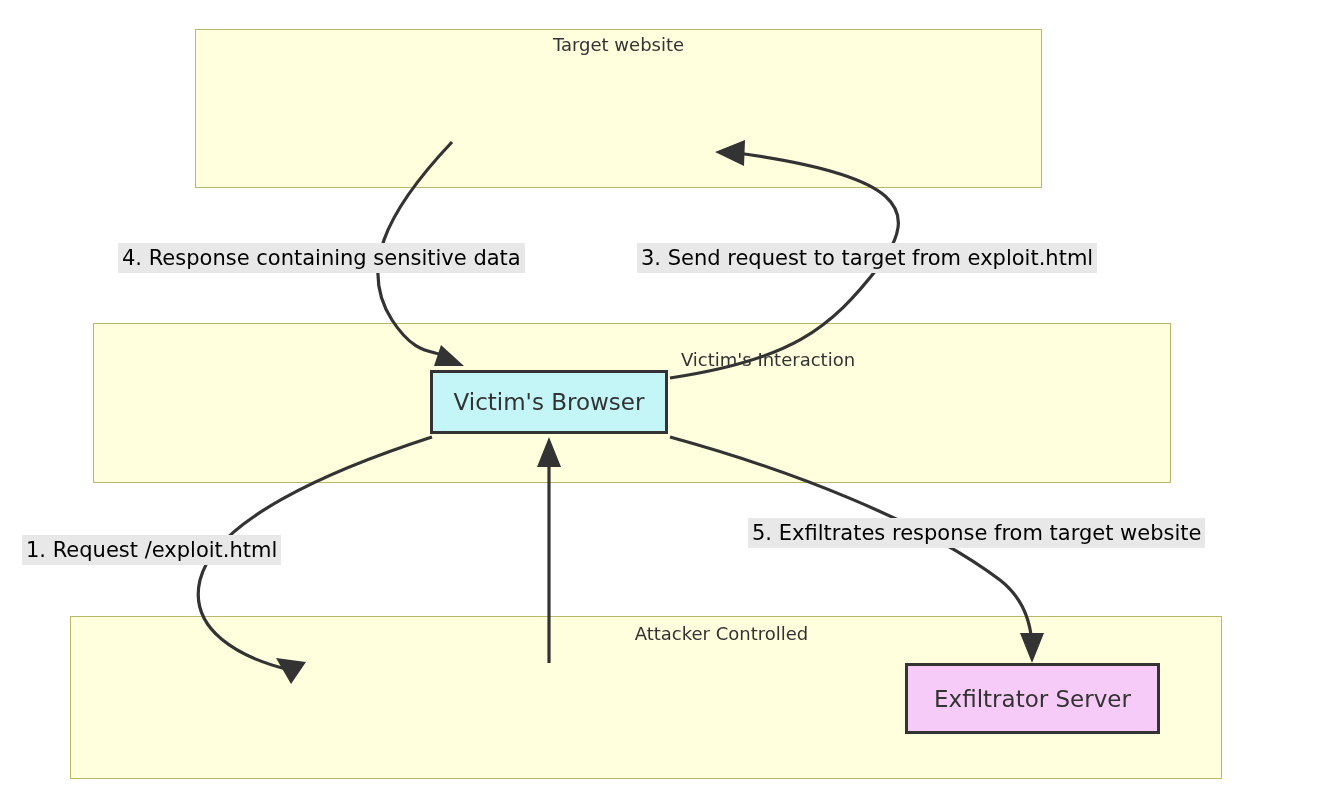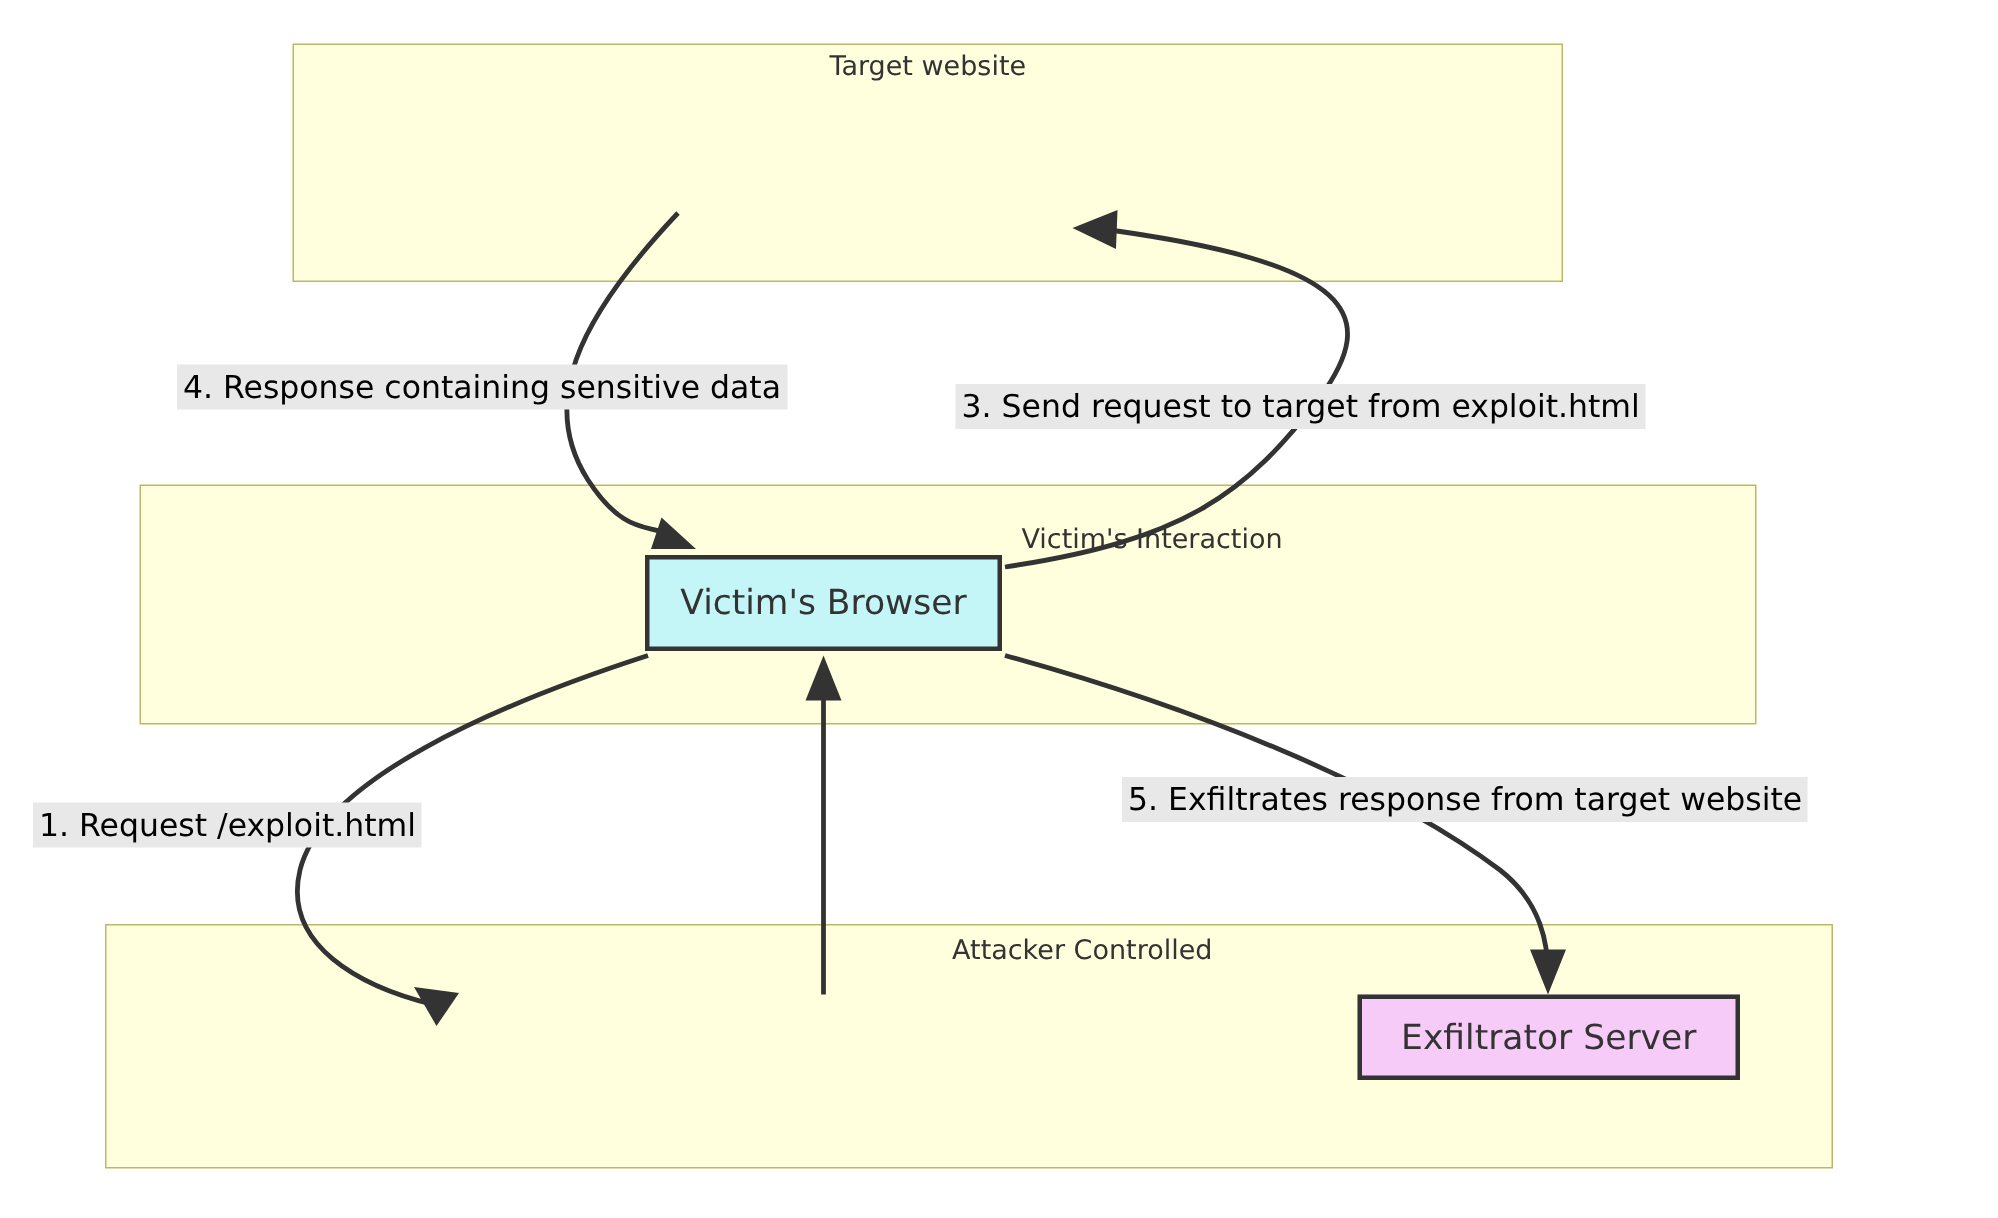--- a/index.html
+++ b/index.html
@@ -112,26 +112,26 @@
     <path d="M 670,437 C 790,470 920,520 1000,580 C 1028,602 1032,630 1032,650"></path>
     <polygon points="1032,663 1020,633 1044,633"></polygon>
   </svg>
 
 
   <div class="node node-cyan" style="left:430px; top:370px; width:238px; height:64px;">
     <span>Victim's Browser</span>
   </div>
 
 
-  <div class="node node-pink" style="left:905px; top:663px; width:255px; height:57px;">
+  <div class="node node-pink" style="left:905px; top:663px; width:255px; height:71px;">
     <span>Exfiltrator Server</span>
   </div>
 
   <div class="edge-label" style="left:118px; top:243px;">4. Response containing sensitive data</div>
 
-  <div class="edge-label" style="left:637px; top:256px;">3. Send request to target from exploit.html</div>
+  <div class="edge-label" style="left:637px; top:243px;">3. Send request to target from exploit.html</div>
 
   <div class="edge-label" style="left:22px; top:535px;">1. Request /exploit.html</div>
 
 
   <div class="edge-label" style="left:748px; top:518px;">5. Exfiltrates response from target website</div>
 
 </div>
 
 </body></html>

